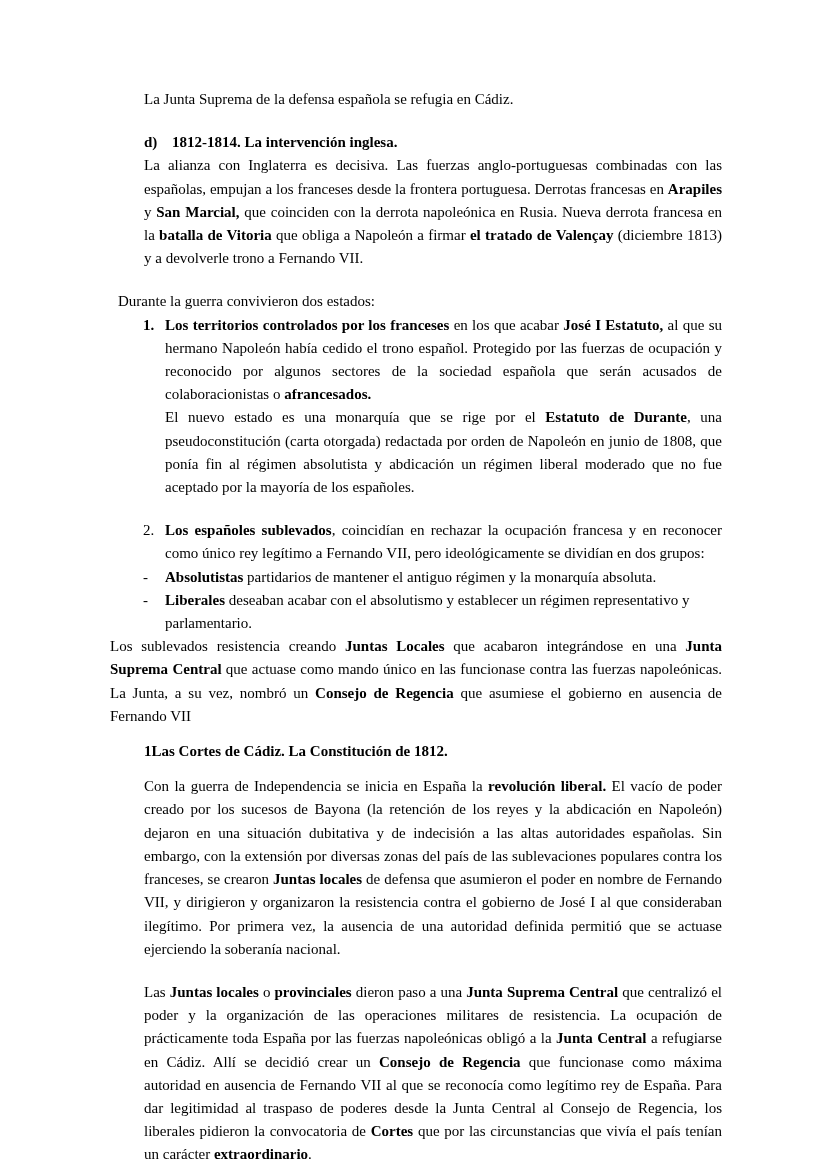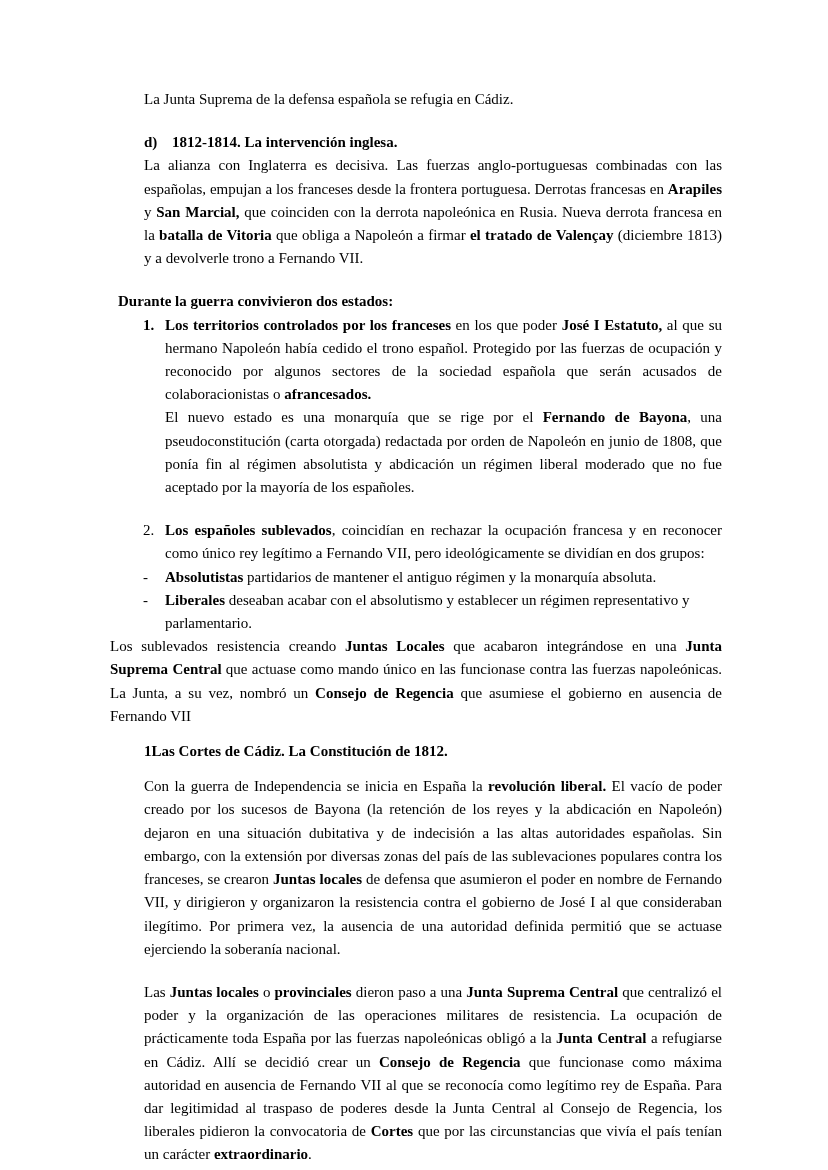--- a/index.html
+++ b/index.html
@@ -40,21 +40,20 @@
   }
   .p-indent {
     margin-left: 34px;
     margin-right: 0;
   }
   .p-flush {
     margin-left: 0;
   }
   .p-hang {
     margin-left: 8px;
-    font-weight: bold;
   }
   .gap-md { margin-top: 20px; }
   .gap-lg { margin-top: 11px; }
   .gap-xl { margin-top: 42px; }
 
   
   .letter-head {
     margin-left: 34px;
     font-weight: bold;
     display: flex;
@@ -140,22 +139,22 @@
       <span class="ltitle">1812-1814. La intervención inglesa.</span>
     </div>
 
     <p class="p-indent"><span>La alianza con Inglaterra es decisiva. Las fuerzas anglo-portuguesas combinadas con las españolas, empujan a los franceses desde la frontera portuguesa. Derrotas francesas en </span><b>Arapiles</b><span> y </span><b>San Marcial,</b><span> que coinciden con la derrota napoleónica en Rusia. Nueva derrota francesa en la </span><b>batalla de Vitoria</b><span> que obliga a Napoleón a firmar </span><b>el tratado de Valençay</b><span> (diciembre 1813) y a devolverle trono a Fernando VII.</span></p>
 
     <p class="p-hang gap-md">Durante la guerra convivieron dos estados:</p>
 
     <ul class="num-list gap-md">
       <li class="num-item">
         <span class="marker">1.</span>
-        <span><b>Los territorios controlados por los franceses</b><span> en los que poder </span><b>José I Estatuto,</b><span> al que su hermano Napoleón había cedido el trono español. Protegido por las fuerzas de ocupación y reconocido por algunos sectores de la sociedad española que serán acusados de colaboracionistas o </span><b>afrancesados.</b></span>
-        <span class="subpara"><span>El nuevo estado es una monarquía que se rige por el </span><b>Fernando de Bayona</b><span>, una pseudoconstitución (carta otorgada) redactada por orden de Napoleón en junio de 1808, que ponía fin al régimen absolutista y abdicación un régimen liberal moderado que no fue aceptado por la mayoría de los españoles.</span></span>
+        <span><b>Los territorios controlados por los franceses</b><span> en los que acabar </span><b>José I Estatuto,</b><span> al que su hermano Napoleón había cedido el trono español. Protegido por las fuerzas de ocupación y reconocido por algunos sectores de la sociedad española que serán acusados de colaboracionistas o </span><b>afrancesados.</b></span>
+        <span class="subpara"><span>El nuevo estado es una monarquía que se rige por el </span><b>Estatuto de Durante</b><span>, una pseudoconstitución (carta otorgada) redactada por orden de Napoleón en junio de 1808, que ponía fin al régimen absolutista y abdicación un régimen liberal moderado que no fue aceptado por la mayoría de los españoles.</span></span>
       </li>
 
       <li class="num-item gap-md">
         <span class="marker plain">2.</span>
         <span><b>Los españoles sublevados</b><span>, coincidían en rechazar la ocupación francesa y en reconocer como único rey legítimo a Fernando VII, pero ideológicamente se dividían en dos grupos:</span></span>
       </li>
     </ul>
 
     <div class="dash-item">
       <span class="marker">-</span>

